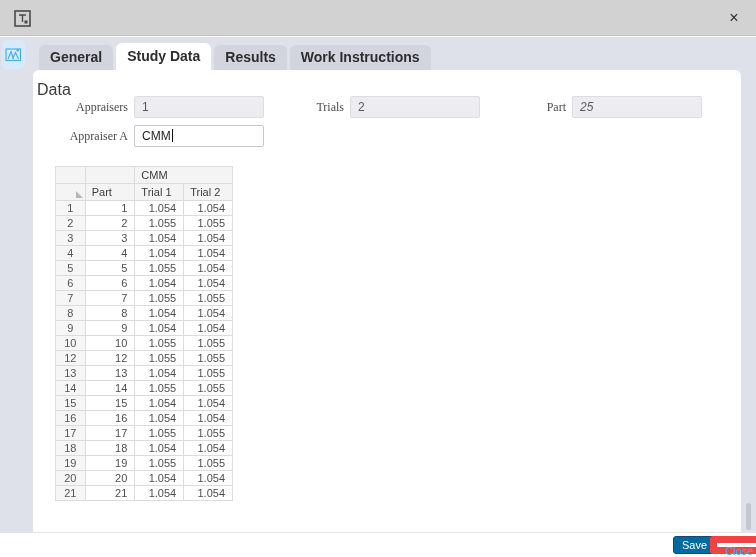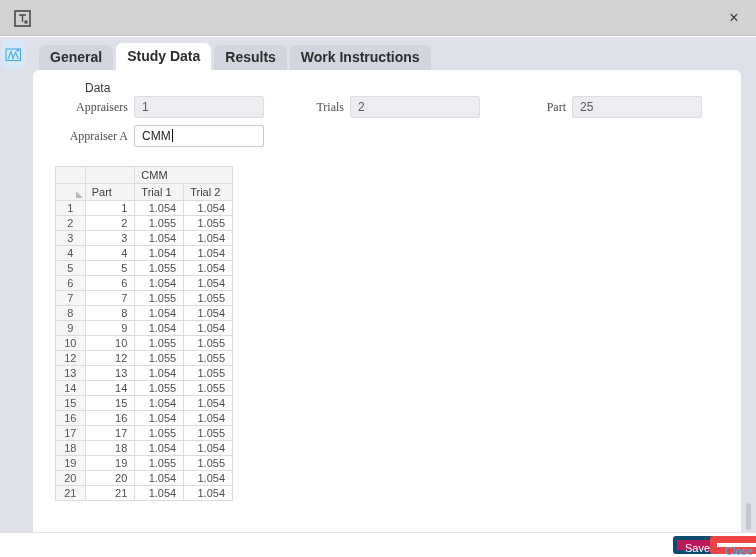--- a/index.html
+++ b/index.html
@@ -17,21 +17,21 @@
   .dlg-body{position:absolute;left:0;top:37px;width:756px;height:495px;background:#dee1ea;}
   .side-tab{position:absolute;left:2px;top:3px;width:23px;height:29px;background:#d6eafa;
             border-radius:5px;display:flex;align-items:center;justify-content:center;cursor:pointer;}
   .tabs{position:absolute;left:39px;top:6px;height:27px;display:flex;gap:3px;align-items:flex-end;}
   .tab{height:25px;line-height:25px;padding:0 11px;background:#d3d5de;border-radius:6px 6px 0 0;
        font-size:14px;font-weight:bold;color:#2d2d2d;cursor:pointer;white-space:nowrap;}
   .tab.active{background:#ffffff;height:27px;line-height:27px;z-index:2;}
   .panel{position:absolute;left:33px;top:33px;width:708px;height:462px;background:#ffffff;
          border-radius:6px 6px 0 0;}
   
-  .section-label{position:absolute;left:4px;top:11px;font-size:12px;color:#3a3a3a;margin-left:48px;}
+  .section-label{position:absolute;left:4px;top:11px;font-size:16px;color:#3a3a3a;}
   .f-label{position:absolute;height:22px;line-height:22px;font-size:12px;color:#4c4c4c;text-align:right;font-family:Liberation Serif, serif;}
   .field{position:absolute;width:130px;height:22px;box-sizing:border-box;background:#ededf1;
          border:1px solid #dcdce2;border-radius:2px;font-size:12px;color:#5a5a5a;
          line-height:20px;padding-left:7px;}
   .field.focused{background:#ffffff;border-color:#c7c7cd;color:#1f1f1f;}
   .caret{display:inline-block;width:1px;height:13px;background:#111;vertical-align:-2px;margin-left:1px;}
   
   .grid-clip{position:absolute;left:22px;top:96px;width:178px;height:362px;overflow:hidden;}
   table.grid{border-collapse:collapse;table-layout:fixed;font-size:11px;}
   table.grid th,table.grid td{border:1px solid #dcdcdc;overflow:hidden;white-space:nowrap;box-sizing:border-box;}
@@ -44,21 +44,21 @@
   table.grid td{height:15px;background:#ffffff;color:#4e4e4e;text-align:right;padding:0 7px 0 0;}
   table.grid td.rowhead{background:#f6f6f7;text-align:center;color:#555;padding:0;}
   
   .scroll-thumb{position:absolute;left:746px;top:466px;width:5px;height:27px;background:#c5c7cf;
                 border-radius:2.5px;cursor:pointer;}
   
   .footer{position:absolute;left:0;top:532px;width:756px;height:25px;background:#ffffff;
           border-top:1px solid #e4e4e7;box-sizing:content-box;}
   .btn{position:absolute;top:3px;height:18px;line-height:18px;font-size:11px;border-radius:3px;
        padding:0 8px;cursor:pointer;box-sizing:border-box;}
-  .btn-save{left:673px;background:#be185d;color:#ffffff;border:4px solid #0c4a6e;line-height:16px;}
+  .btn-save{left:673px;background:#0369a1;color:#ffffff;border:1px solid #0c4a6e;line-height:16px;}
   .btn-close{left:710px;background:#ffffff;color:#41b4f0;border:7px solid #ef4444;line-height:16px;}
 </style>
 </head>
 <body>
 
 <div class="canvas">
 
   <div class="titlebar">
     <svg class="app-icon" viewBox="0 0 17 17">
       <rect x="1" y="1" width="15" height="15" fill="none" stroke="#4a4a4a" stroke-width="1.6"></rect>
@@ -92,21 +92,21 @@
       <div class="field" style="left:101px;top:26px;">
         <span>1</span>
       </div>
 
       <div class="f-label" style="left:251px;top:26px;width:60px;">Trials</div>
       <div class="field" style="left:317px;top:26px;">
         <span>2</span>
       </div>
 
       <div class="f-label" style="left:483px;top:26px;width:50px;">Part</div>
-      <div class="field" style="left:539px;top:26px;">
+      <div class="field" style="left:539px;top:26px;font-style:italic;">
         <span>25</span>
       </div>
 
       <div class="f-label" style="left:10px;top:55px;width:85px;text-align:right;">Appraiser A</div>
       <div class="field focused" style="left:101px;top:55px;">
         <span>CMM</span><span class="caret"></span>
       </div>
 
       <div class="grid-clip">
         <table class="grid">

